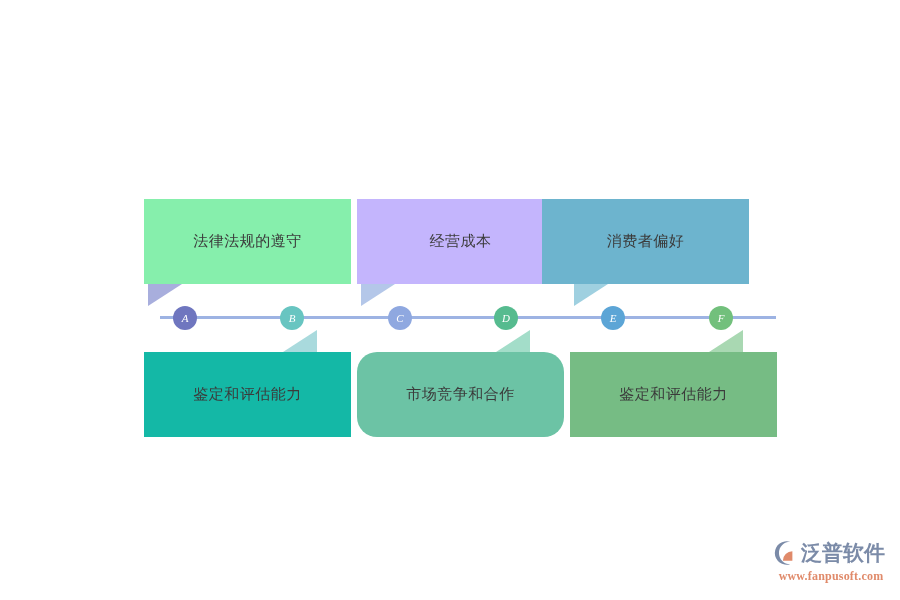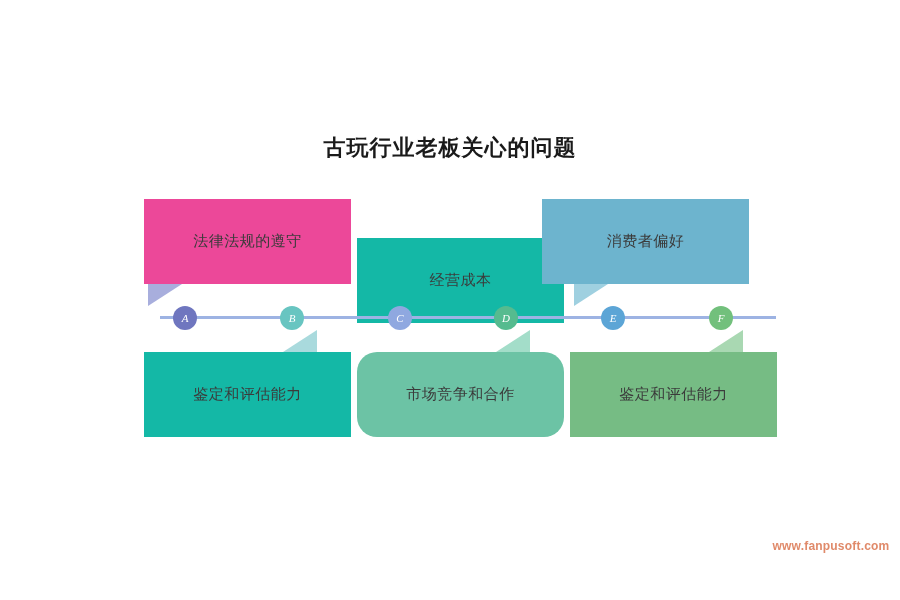--- a/index.html
+++ b/index.html
@@ -126,44 +126,43 @@
   .logo-text {
     font-family: "Liberation Serif", "DejaVu Serif", serif;
     font-weight: bold;
     font-size: 21px;
     color: #7b8ba8;
     letter-spacing: 0px;
     white-space: nowrap;
     line-height: 28px;
   }
   .logo-url {
-    font-family: Liberation Sans, sans-serif;
+    font-family: Liberation Serif, serif;
     font-weight: bold;
     font-size: 12px;
     color: #e08a6a;
     letter-spacing: 0.2px;
     white-space: nowrap;
     text-align: center;
     margin-top: 1px;
   }
 </style>
 </head>
 <body>
 
 <div id="canvas">
 
-  <div class="title">古玩行业老板关心的问题</div>
 
   <div class="diagram">
 
     <div id="top-layer">
         <div class="tail tail-top" style="left: 148px; top: 284px; border-top-color: rgb(168, 174, 221);"></div>
-        <div class="box top" style="left: 144px; width: 207px; background: #ec4899;">法律法规的遵守</div>
+        <div class="box top" style="left: 144px; width: 207px; background: #86efac;">法律法规的遵守</div>
         <div class="tail tail-top" style="left: 361px; top: 284px; border-top-color: rgb(180, 199, 233);"></div>
-        <div class="box top" style="left: 357px; width: 207px; background: #14b8a6; margin-top: 39px;">经营成本</div>
+        <div class="box top" style="left: 357px; width: 207px; background: #c4b5fd;">经营成本</div>
         <div class="tail tail-top" style="left: 574px; top: 284px; border-top-color: rgb(159, 208, 224);"></div>
         <div class="box top" style="left: 542px; width: 207px; background: rgb(109, 180, 206);">消费者偏好</div>
       </div>
 
     <div class="axis-line" style="background: rgb(157, 179, 227);"></div>
 
     <div id="node-layer">
         <div class="node" style="left: 173px; background: rgb(111, 118, 191);">A</div>
         <div class="node" style="left: 280px; background: rgb(104, 197, 193);">B</div>
         <div class="node" style="left: 388px; background: rgb(143, 168, 224);">C</div>
@@ -177,16 +176,23 @@
         <div class="box bottom" style="left: 144px; width: 207px; background: #14b8a6;">鉴定和评估能力</div>
         <div class="tail tail-bottom" style="left: 496px; top: 330px; border-bottom-color: rgb(163, 221, 201);"></div>
         <div class="box bottom" style="left: 357px; width: 207px; background: rgb(108, 195, 165); border-radius: 20px;">市场竞争和合作</div>
         <div class="tail tail-bottom" style="left: 709px; top: 330px; border-bottom-color: rgb(169, 216, 178);"></div>
         <div class="box bottom" style="left: 570px; width: 207px; background: rgb(118, 188, 132);">鉴定和评估能力</div>
       </div>
 
   </div>
 
   <div class="logo">
+    <div class="logo-row">
+      <svg class="logo-mark" viewBox="0 0 100 100">
+        <path d="M72 10 A42 42 0 1 0 72 90 A34 34 0 1 1 72 10 Z" fill="#7b8ba8"></path>
+        <path d="M46 78 A34 34 0 0 1 80 44 L80 78 Z" fill="#e08a6a"></path>
+      </svg>
+      <div class="logo-text">泛普软件</div>
+    </div>
     <div class="logo-url">www.fanpusoft.com</div>
   </div>
 
 </div>
 
 </body></html>

